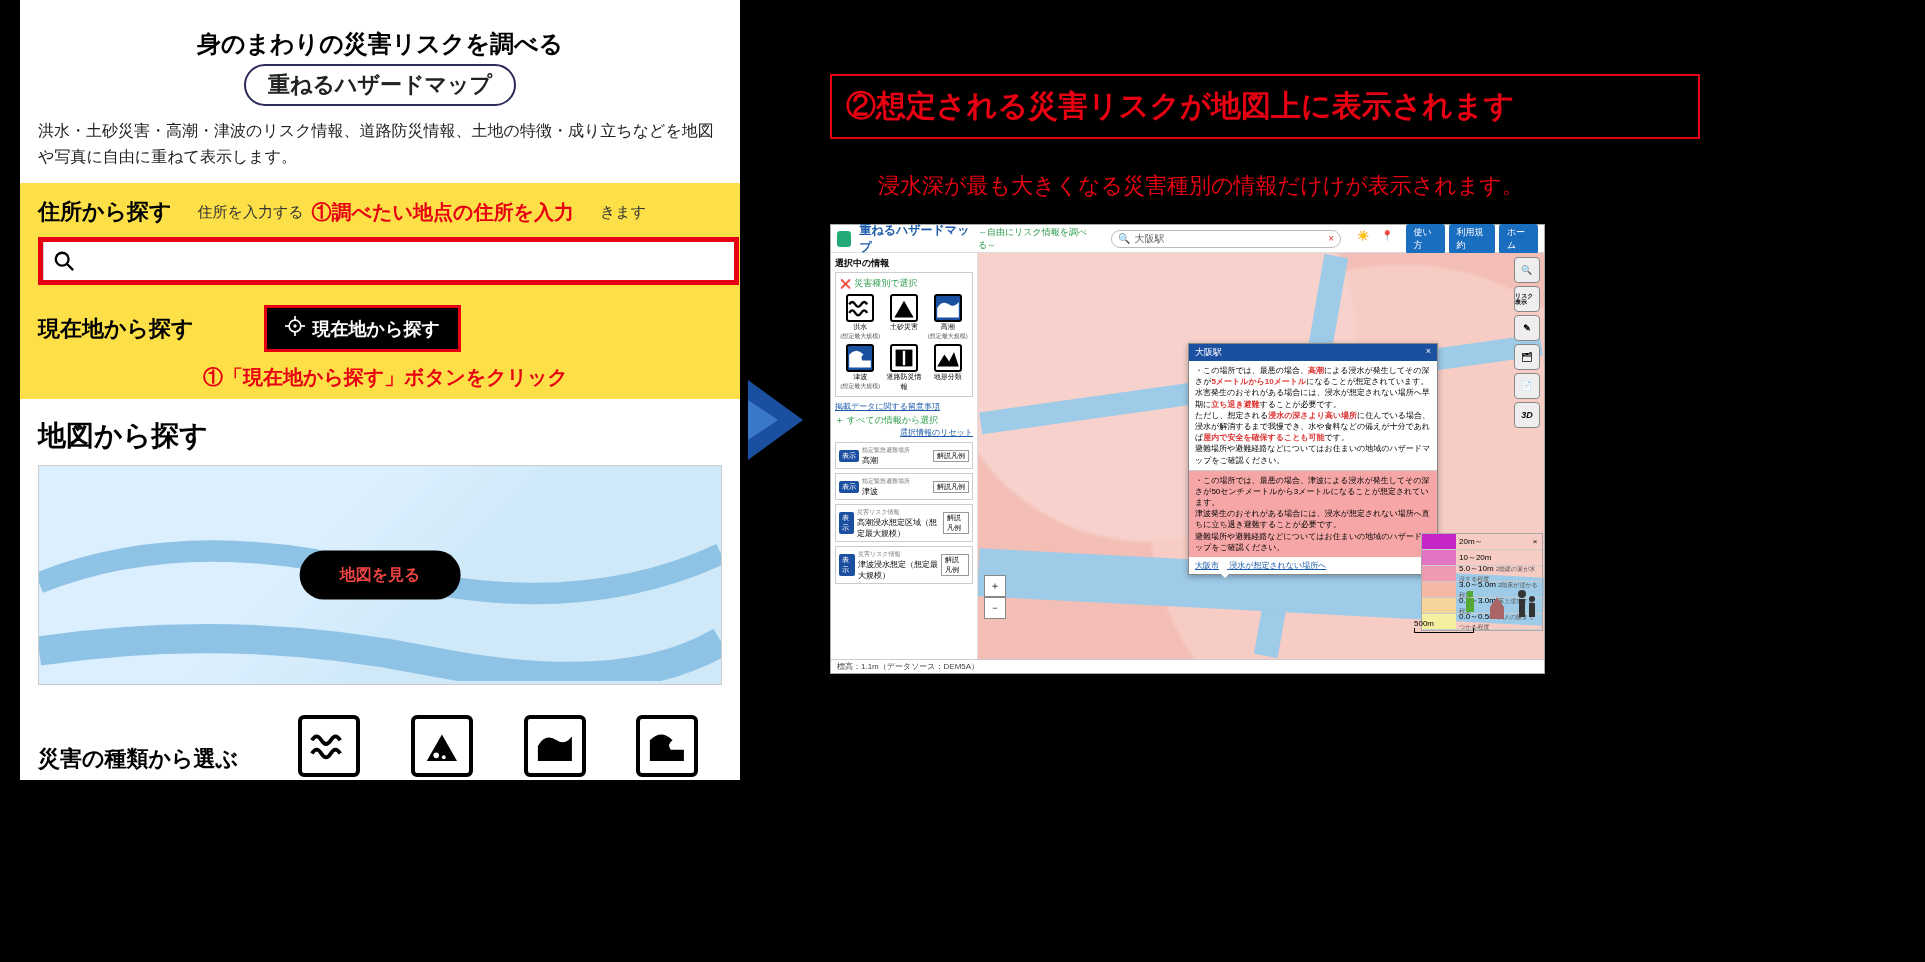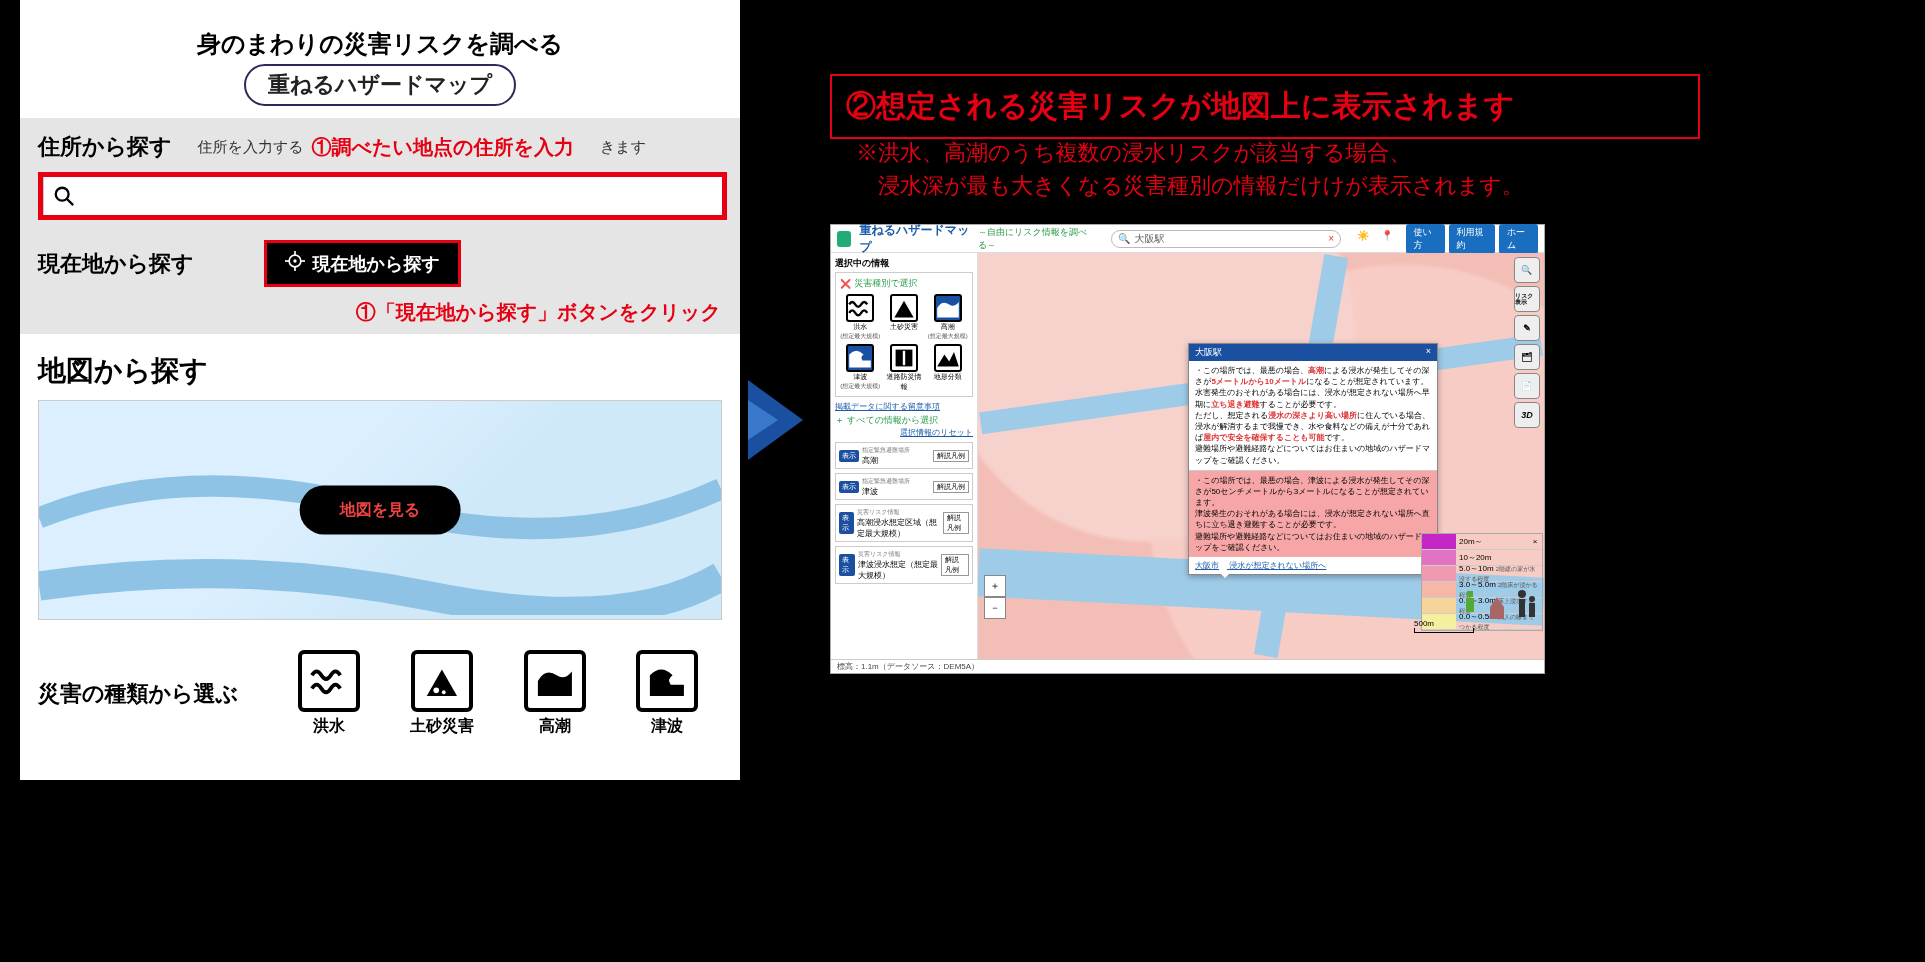--- a/index.html
+++ b/index.html
@@ -38,23 +38,23 @@
     margin-top: 4px;
   }
   .hdr-sub-wrap { text-align: center; margin-bottom: 12px; }
   .desc {
     font-size: 16px;
     line-height: 1.6;
     padding: 0 18px 14px 18px;
     color: #222;
   }
   .gray-block {
-    background: #e5e5e5;
+    background: #fde047;
     margin: 0 0 0 0;
-    padding: 14px 13px 8px 18px;
+    padding: 14px 1px 8px 18px;
     position: relative;
   }
   .row-label {
     font-size: 22px;
     font-weight: 700;
     display: inline-block;
   }
   .row-help {
     font-size: 15px;
     color: #333;
@@ -91,21 +91,21 @@
   }
   .cur-row { margin-top: 20px; display:flex; align-items:center; gap:70px;}
   .cur-btn {
     background:#000; color:#fff;
     display:inline-flex; align-items:center; gap:8px;
     padding: 8px 18px; font-size:18px; font-weight:600;
     border:3px solid #e60012;
     cursor:pointer;
   }
   .cur-callout {
-    text-align: right;
+    text-align: center;
     color:#e60012; font-size:20px; font-weight:600;
     margin: 12px 6px 0 0;
     font-family: Liberation Mono, monospace;
   }
   .map-row { margin-top:18px; font-size:28px; font-weight:700; padding:0 18px;}
   .map-thumb {
     margin: 10px 18px 0 18px;
     height: 220px;
     background:
       linear-gradient(135deg,#dcefff 40%, #cfe9f8 60%),
@@ -253,20 +253,21 @@
   .ico-flood svg,.ico-tsunami svg,.ico-takashio svg,.ico-dosha svg{width:70%;height:70%;}
 </style>
 </head>
 <body>
 
 <div class="left-panel">
   <div class="hdr-title">身のまわりの災害リスクを調べる</div>
   <div class="hdr-sub-wrap">
     <span class="hdr-sub">重ねるハザードマップ</span>
   </div>
+  <div class="desc">洪水・土砂災害・高潮・津波のリスク情報、道路防災情報、土地の特徴・成り立ちなどを地図や写真に自由に重ねて表示します。</div>
 
   <div class="gray-block">
     <div class="addr-row1">
       <span class="row-label">住所から探す</span>
       <span class="row-help">住所を入力する</span>
       <span class="callout-red">①調べたい地点の住所を入力</span>
       <span class="row-help">きます</span>
     </div>
     <div class="searchbox">
       <div class="lens">
@@ -343,21 +344,21 @@
         <div class="lbl">津波</div>
       </div>
     </div>
   </div>
 </div>
 
 <div class="big-arrow"></div>
 
 <div class="right-head">②想定される災害リスクが地図上に表示されます</div>
 <div class="right-note">
-  <span>※洪水、高潮のうち複数の浸水リスクが該当する場合、</span><br>
+  <br>
   <span>　浸水深が最も大きくなる災害種別の情報だけけが表示されます。</span>
 </div>
 
 <div class="app">
   <div class="app-top">
     <div class="app-logo"></div>
     <span class="app-title">重ねるハザードマップ</span>
     <span class="app-tag">～自由にリスク情報を調べる～</span>
     <div class="app-search">
       <span>🔍</span>

